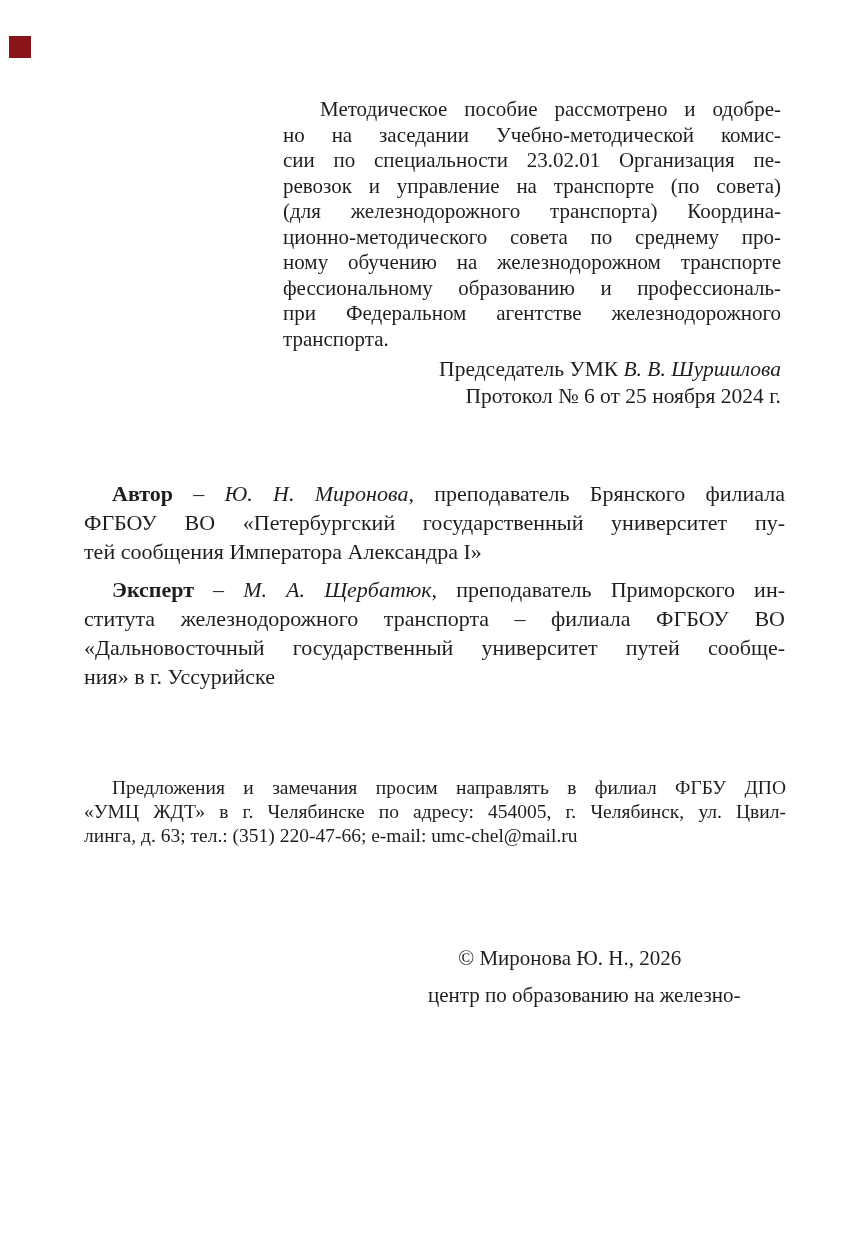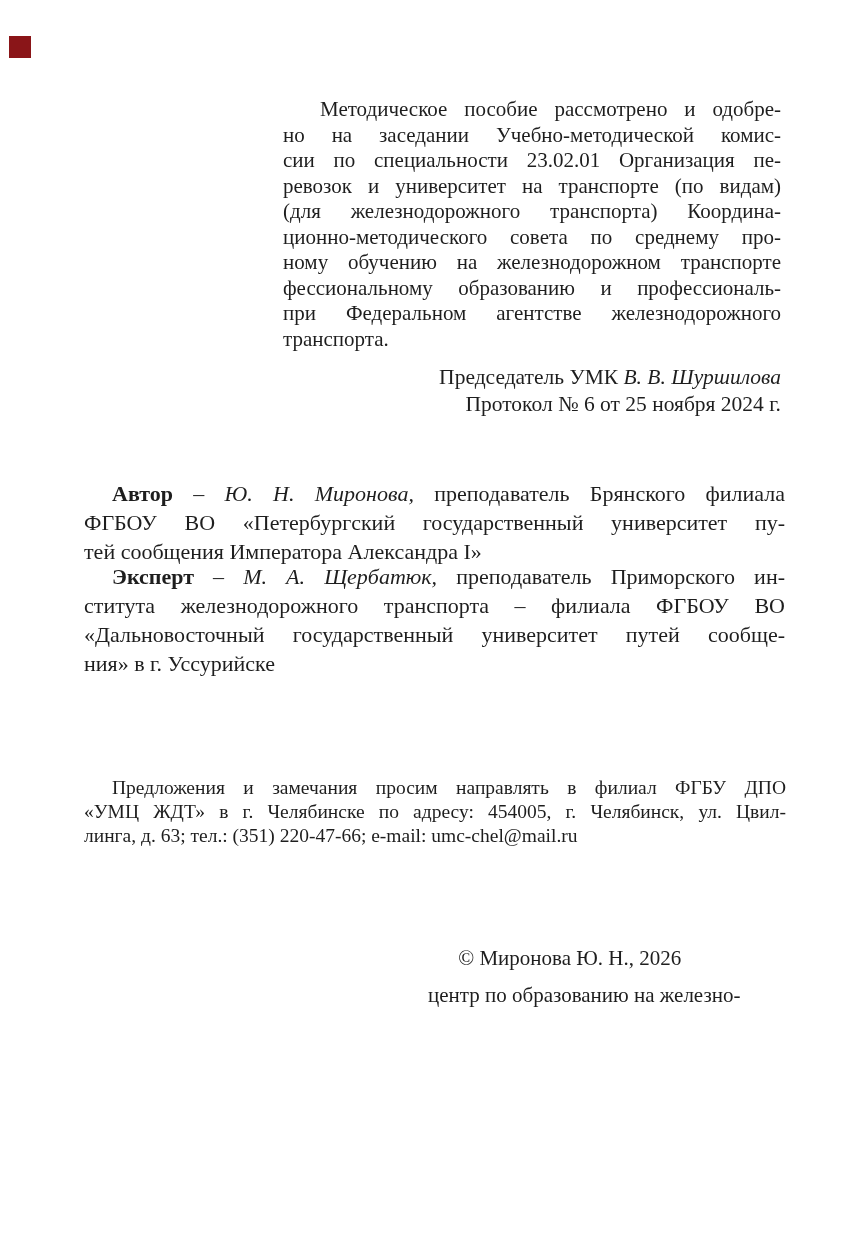--- a/index.html
+++ b/index.html
@@ -31,37 +31,37 @@
     line-height: 25.5px;
   }
   .jl  { text-align: justify; text-align-last: justify; }
   .jl-last { text-align: justify; text-align-last: left; }
   .approval .line-first { text-indent: 37px; }
 
   
   .chairman {
     position: absolute;
     left: 283px;
-    top: 364px;
+    top: 356px;
     width: 498px;
     font-size: 21.5px;
     line-height: 26.5px;
     text-align: right;
   }
 
   
   .author, .expert {
     position: absolute;
     left: 84px;
     width: 701px;
     font-size: 22px;
     line-height: 29px;
   }
   .author { top: 479px; }
-  .expert { top: 562px; }
+  .expert { top: 575px; }
   .author .line-first, .expert .line-first, .feedback .line-first { text-indent: 28px; }
   .b { font-weight: bold; }
   .i { font-style: italic; }
 
   
   .feedback {
     position: absolute;
     left: 84px;
     top: 776px;
     width: 702px;
@@ -84,21 +84,21 @@
 <body>
 
 <div class="page">
 
   <div class="corner-marker"></div>
 
   <div class="approval">
     <div class="jl line-first">Методическое пособие рассмотрено и одобре-</div>
     <div class="jl">но на заседании Учебно-методической комис-</div>
     <div class="jl">сии по специальности 23.02.01 Организация пе-</div>
-    <div class="jl">ревозок и университет на транспорте (по видам)</div>
+    <div class="jl">ревозок и управление на транспорте (по совета)</div>
     <div class="jl">(для железнодорожного транспорта) Координа-</div>
     <div class="jl">ционно-методического совета по среднему про-</div>
     <div class="jl">ному обучению на железнодорожном транспорте</div>
     <div class="jl">фессиональному образованию и профессиональ-</div>
     <div class="jl">при Федеральном агентстве железнодорожного</div>
     <div class="jl-last">транспорта.</div>
   </div>
 
   <div class="chairman">
     <div><span>Председатель УМК </span><span class="i">В. В. Шуршилова</span></div>

